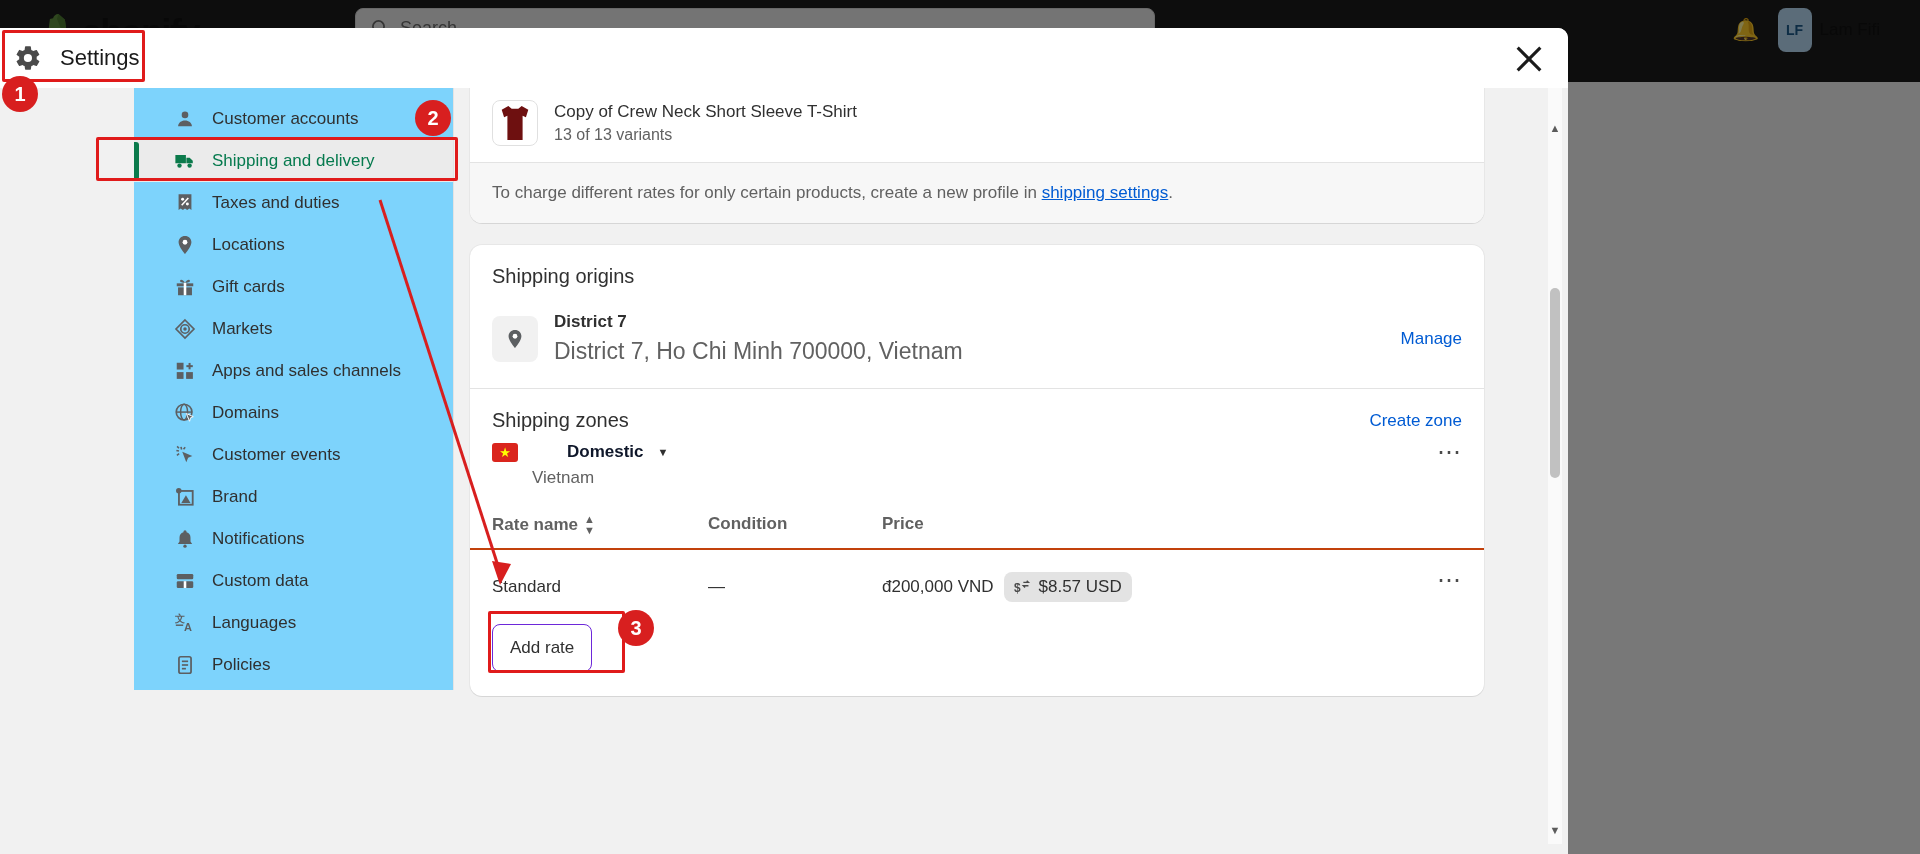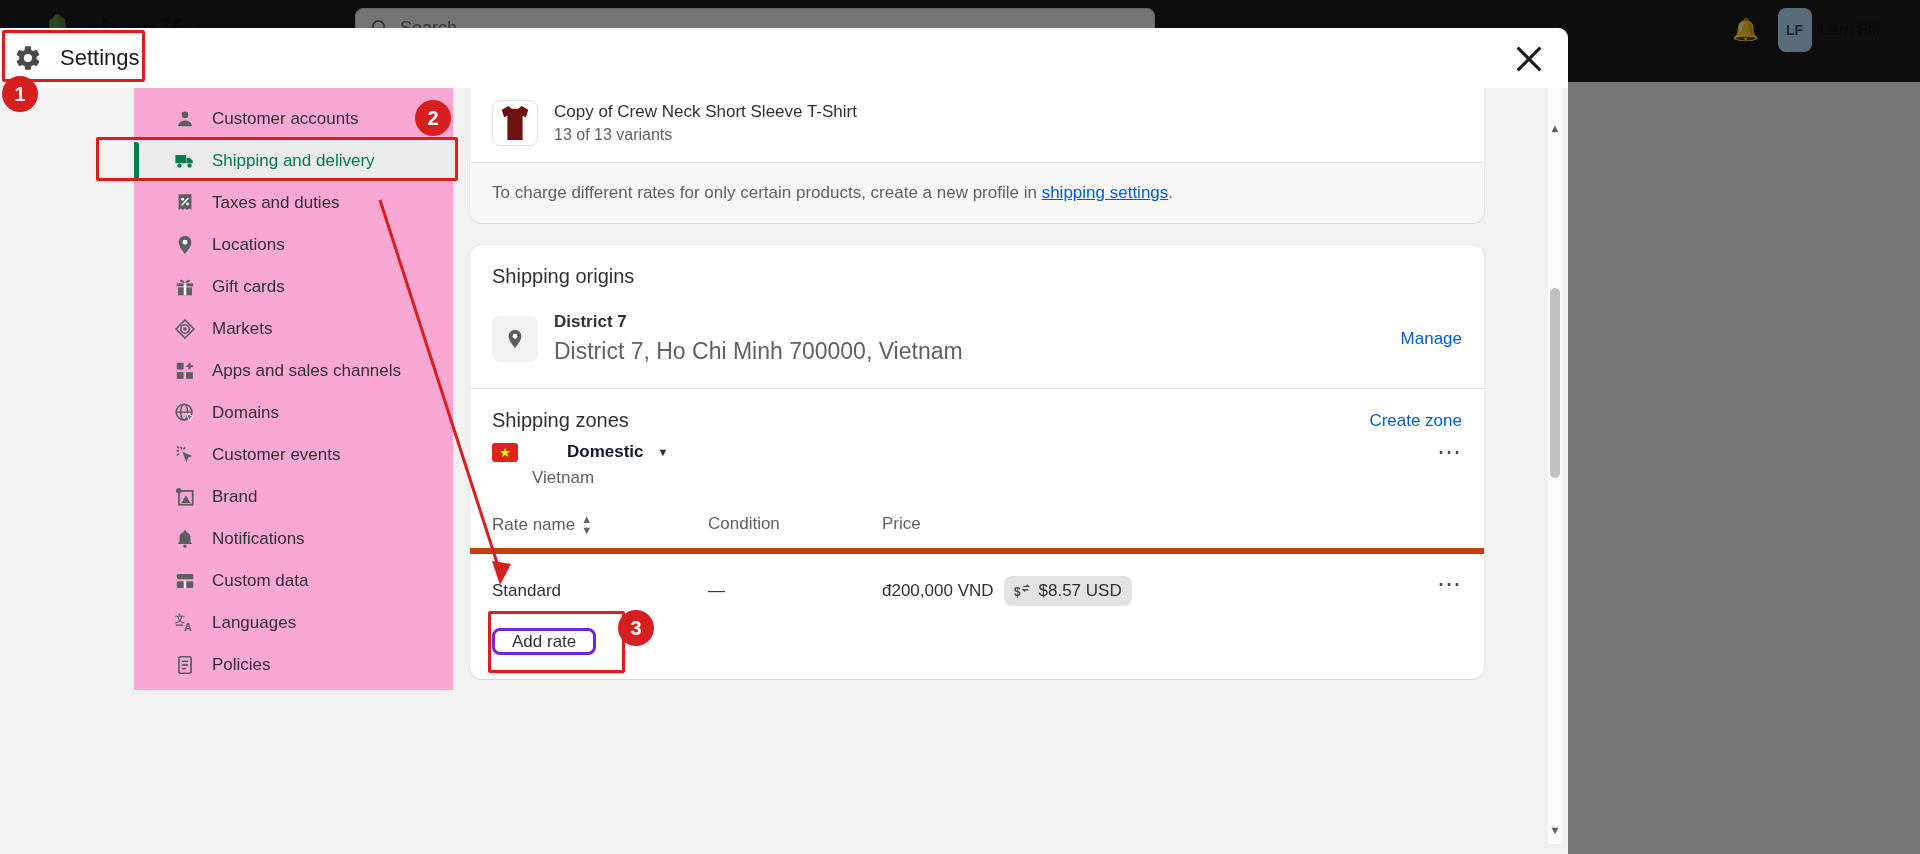--- a/index.html
+++ b/index.html
@@ -79,21 +79,21 @@
     width: 34px; height: 34px; color: #1a1a1a; cursor: pointer;
   }
 
   
   .modal-body {
     display: flex; height: 766px;
     background: #f1f1f1;
   }
   .sidebar {
     width: 320px; margin-left: 134px; height: 602px;
-    background: #f9a8d4;
+    background: #7dd3fc;
     border-right: 1px solid #e3e3e3;
     padding-top: 10px;
     flex-shrink: 0;
   }
   .nav-item {
     display: flex; align-items: center; gap: 16px;
     height: 42px; padding-left: 40px;
     font-size: 17px; color: #303030;
     position: relative; cursor: pointer;
   }
@@ -167,43 +167,43 @@
   .caret { font-size: 11px; color: #303030; }
   .zone-sub { font-size: 17px; color: #616161; margin: 6px 0 0 40px; }
   .dots {
     position: absolute; right: 22px; top: -4px;
     font-size: 24px; color: #4a4a4a; letter-spacing: 1px; cursor: pointer;
   }
 
   .rate-table { margin-top: 26px; }
   .rate-head {
     display: flex; font-size: 17px; color: #616161;
-    padding: 0 12px 12px 22px; border-bottom: 6px solid #c2410c;
+    padding: 0 12px 12px 22px; border-bottom: 2px solid #c2410c; font-weight: bold;
   }
   .col-rate { width: 216px; display: flex; align-items: center; gap: 6px; }
   .col-cond { width: 174px; }
   .col-price { flex: 1; }
   .sort-ico { font-size: 11px; color: #616161; line-height: 1; }
 
   .rate-body {
     display: flex; align-items: center; font-size: 17px; color: #303030;
     padding: 22px 22px 0 22px; position: relative;
   }
   .price-cell { display: flex; align-items: center; gap: 10px; }
   .usd-pill {
     background: #e3e3e3; border-radius: 8px; padding: 5px 10px;
     display: flex; align-items: center; gap: 8px; font-size: 17px; color: #303030;
   }
   .usd-pill svg { width: 17px; height: 17px; color: #4a4a4a; }
 
   .addrate-wrap { padding: 22px 22px 24px 22px; }
   .btn {
     display: inline-flex; align-items: center; justify-content: center;
-    height: 27px; padding: 0 17px;
-    background: #fff; border: 3px solid #6d28d9; border-radius: 8px;
+    height: 48px; padding: 0 17px;
+    background: #fff; border: 1px solid #6d28d9; border-radius: 8px;
     font-size: 17px; color: #303030; cursor: pointer;
     box-shadow: 0 1px 0 rgba(0,0,0,0.05);
   }
 
   
   .scrollbar {
     position: absolute; right: 6px; top: 60px; width: 14px; height: 756px;
     background: #fafafa;
   }
   .scrollbar .track-up, .scrollbar .track-dn {

